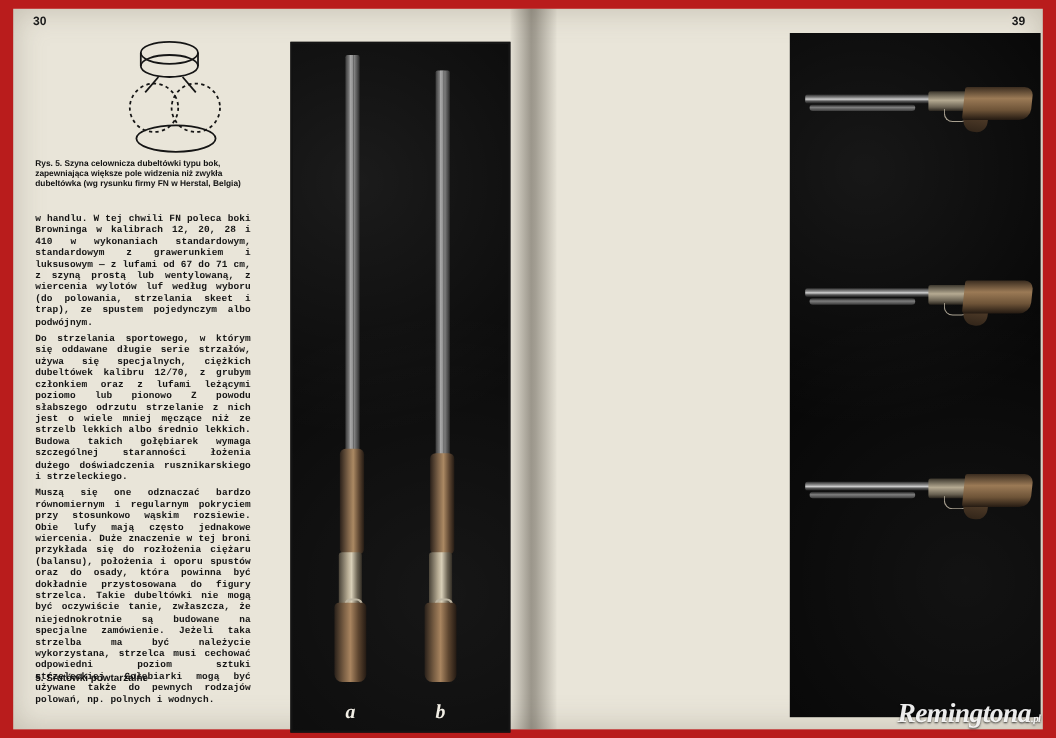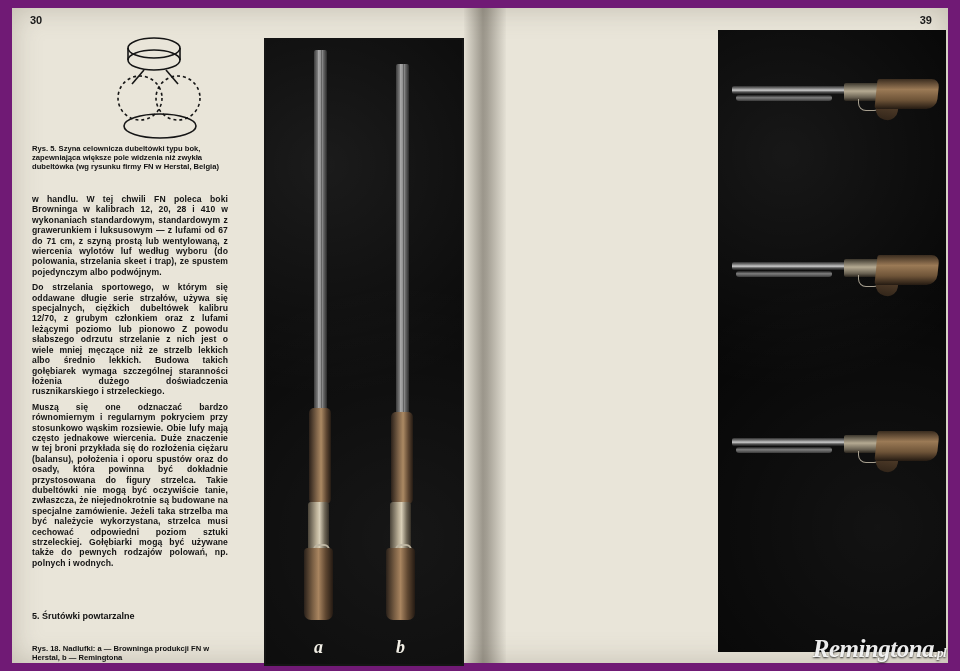--- a/index.html
+++ b/index.html
@@ -10,21 +10,21 @@
   body {
     width: 960px;
     height: 671px;
     overflow: hidden;
     font-family: "Liberation Sans", sans-serif;
   }
   .page {
     position: relative;
     width: 960px;
     height: 671px;
-    background: #701a75;
+    background: #b91c1c;
   }
   
   .spread {
     position: absolute;
     inset: 0;
     background:
       linear-gradient(90deg,
         #0d0d0d 0px, #151515 6px,
         #cfc9bd 14px, #e6e1d6 60px,
         #eceadf 300px, #e3ded2 455px,
@@ -72,20 +72,21 @@
 
   
   .col {
     position: absolute;
     font-size: 8.6px;
     line-height: 10.4px;
     color: #141414;
     text-align: justify;
     letter-spacing: 0.1px;
     font-weight: 600;
+    font-family: Liberation Mono, monospace;
   }
   .col p { margin: 0 0 5px 0; }
   .caption {
     font-size: 7.6px;
     line-height: 9.2px;
     font-weight: bold;
     color: #111;
     text-align: left;
   }
   .subhead {
@@ -267,21 +268,21 @@
     right: 14px;
     bottom: 8px;
     font-size: 25px;
     font-weight: bold;
     font-style: italic;
     color: rgba(255,255,255,0.92);
     text-shadow: 0 1px 2px rgba(0,0,0,0.8);
     font-family: "Liberation Serif", serif;
     letter-spacing: -0.5px;
   }
-  .watermark .tld { font-size: 13px; }
+  .watermark .tld { font-size: 10px; }
 </style>
 </head>
 <body>
 
 <div class="page">
   <div class="spread"></div>
   <div class="paper">
 
     <div class="page-left">
       <div class="folio left">30</div>
@@ -305,21 +306,20 @@
       <div id="left-caption-17" class="caption">Rys. 5. Szyna celownicza dubeltówki typu bok, zapewniająca większe pole widzenia niż zwykła dubeltówka (wg rysunku firmy FN w Herstal, Belgia)</div>
 
       <div id="left-text-col" class="col">
         <p>w handlu. W tej chwili FN poleca boki Browninga w kalibrach 12, 20, 28 i 410 w wykonaniach standardowym, standardowym z grawerunkiem i luksusowym — z lufami od 67 do 71 cm, z szyną prostą lub wentylowaną, z wiercenia wylotów luf według wyboru (do polowania, strzelania skeet i trap), ze spustem pojedynczym albo podwójnym.</p>
         <p>Do strzelania sportowego, w którym się oddawane długie serie strzałów, używa się specjalnych, ciężkich dubeltówek kalibru 12/70, z grubym członkiem oraz z lufami leżącymi poziomo lub pionowo Z powodu słabszego odrzutu strzelanie z nich jest o wiele mniej męczące niż ze strzelb lekkich albo średnio lekkich. Budowa takich gołębiarek wymaga szczególnej staranności łożenia dużego doświadczenia rusznikarskiego i strzeleckiego.</p>
         <p>Muszą się one odznaczać bardzo równomiernym i regularnym pokryciem przy stosunkowo wąskim rozsiewie. Obie lufy mają często jednakowe wiercenia. Duże znaczenie w tej broni przykłada się do rozłożenia ciężaru (balansu), położenia i oporu spustów oraz do osady, która powinna być dokładnie przystosowana do figury strzelca. Takie dubeltówki nie mogą być oczywiście tanie, zwłaszcza, że niejednokrotnie są budowane na specjalne zamówienie. Jeżeli taka strzelba ma być należycie wykorzystana, strzelca musi cechować odpowiedni poziom sztuki strzeleckiej. Gołębiarki mogą być używane także do pewnych rodzajów polowań, np. polnych i wodnych.</p>
       </div>
 
       <div id="left-subhead-3" class="subhead">5. Śrutówki powtarzalne</div>
 
-      <div id="left-caption-18" class="caption">Rys. 18. Nadlufki: a — Browninga produkcji FN w Herstal, b — Remingtona</div>
     </div>
 
     <div class="photo" id="photo-17">
       <div class="photo-grain"></div>
 
       <div class="gun-v" style="left:46px;">
         <div class="barrels rib" style="left:2px; top:-570px; height:360px;"></div>
         <div class="forend" style="left:-3px; top:-212px; height:96px;"></div>
         <div class="receiver" style="left:-4px; top:-118px; height:50px;"></div>
         <div class="trigger-guard" style="left:1px; top:-76px;"></div>

